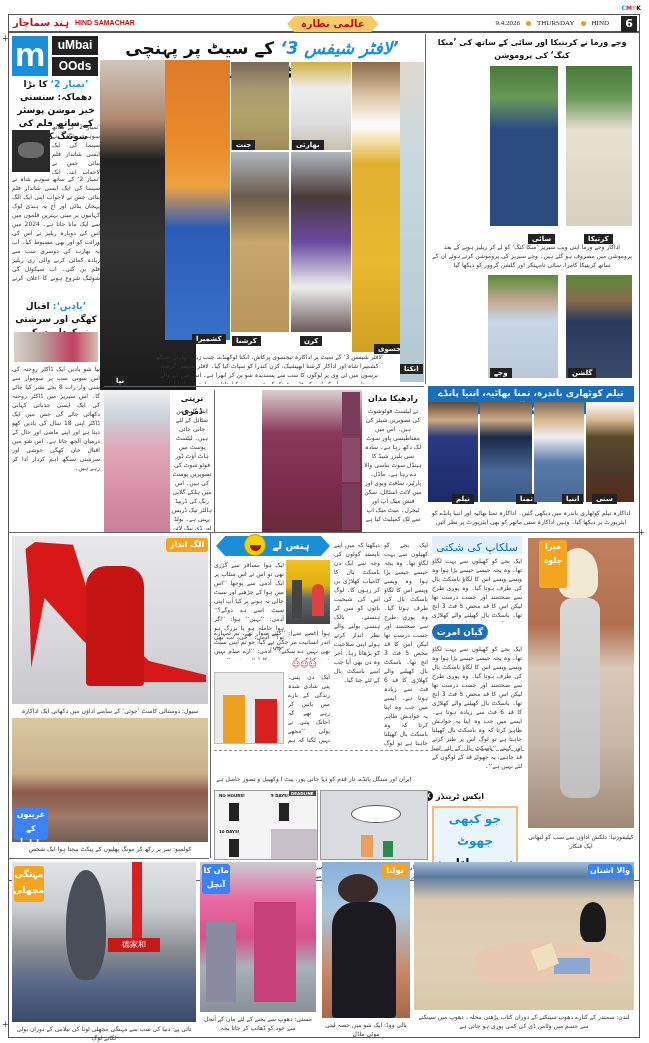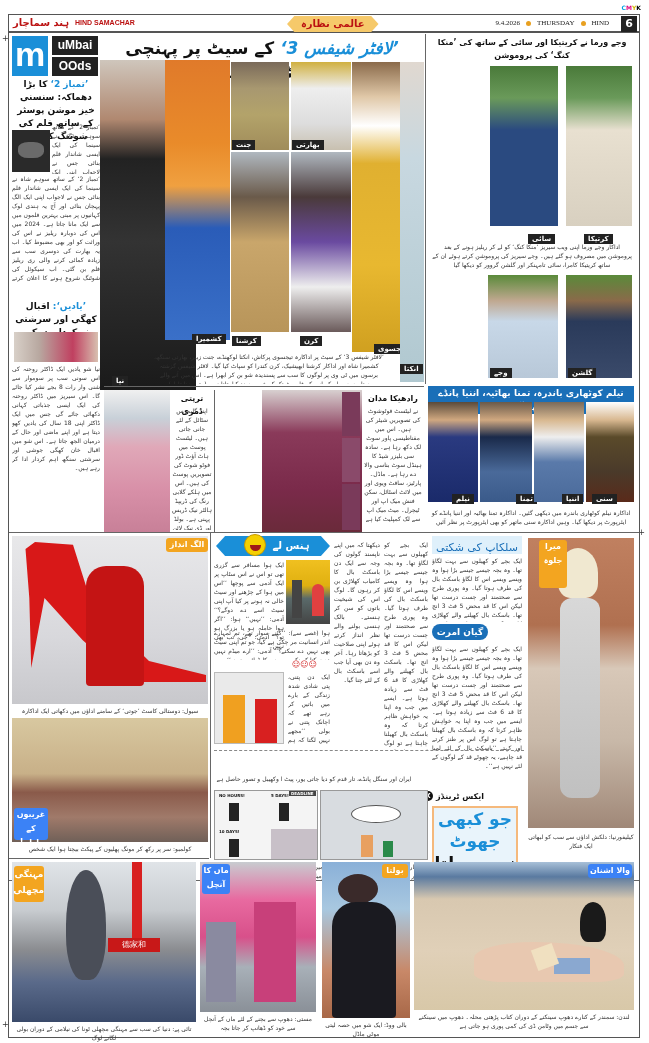--- a/index.html
+++ b/index.html
@@ -32,21 +32,21 @@
   .photo { position: absolute; overflow: hidden; }
   .label-tag { position: absolute; background: #222; color: #fff; font-size: 7px; font-weight: bold; padding: 1px 4px; }
   .caption { position: absolute; font-size: 6px; line-height: 9px; color: #333; text-align: center; }
   .orange-tag { position: absolute; background: #f3a520; color: #fff; font-weight: bold; border-radius: 3px; text-align: center; }
   .blue-tag { position: absolute; background: #3b82f6; color: #fff; font-weight: bold; border-radius: 3px; text-align: center; }
   .banner { position: absolute; background: #1a6fb8; color: #fff; font-size: 9px; font-weight: bold; text-align: center; line-height: 14px; }
   .hasna { position: absolute; left: 216px; top: 536px; width: 114px; height: 20px; background: #1a8fd8; color: #fff; font-size: 10px; font-weight: bold; line-height: 20px; text-align: center; clip-path: polygon(8% 0, 92% 0, 100% 50%, 92% 100%, 8% 100%, 0 50%); }
   .smiley { position: absolute; left: 244px; top: 534px; width: 22px; height: 22px; border-radius: 50%; background: #f5d000; border: 1px solid #c89a00; }
   .smiley::after { content: ""; position: absolute; left: 5px; top: 10px; width: 11px; height: 6px; background: #a01818; border-radius: 0 0 6px 6px; }
   .quote-box { position: absolute; left: 432px; top: 810px; width: 86px; height: 100px; background: #e9f4fb; border: 2px solid #f5b97c; text-align: center; }
-  .quote-box div { font-size: 17px; font-weight: bold; line-height: 22px; }
+  .quote-box div { font-size: 12px; font-weight: bold; line-height: 22px; }
   .quote-box .blue { color: #1a8fd8; }
   .gyan { position: absolute; left: 432px; top: 624px; width: 56px; height: 16px; background: #1a6fb8; color: #fff; font-size: 9px; font-weight: bold; line-height: 16px; text-align: center; border-radius: 8px; }
   .silkap { position: absolute; left: 432px; top: 536px; width: 90px; height: 18px; background: #dff0fb; color: #1a6fb8; font-size: 11px; font-weight: normal; line-height: 24px; text-align: center; }
   .xtrends { position: absolute; left: 420px; top: 791px; font-size: 8px; font-weight: bold; }
   .xlogo { display: inline-block; width: 10px; height: 10px; border-radius: 50%; background: #111; color: #fff; font-size: 7px; line-height: 10px; text-align: center; vertical-align: middle; margin: 0 3px; }
   .crop { position: absolute; right: 3px; font-size: 8px; color: #333; }
 </style>
 </head>
 <body>
 

